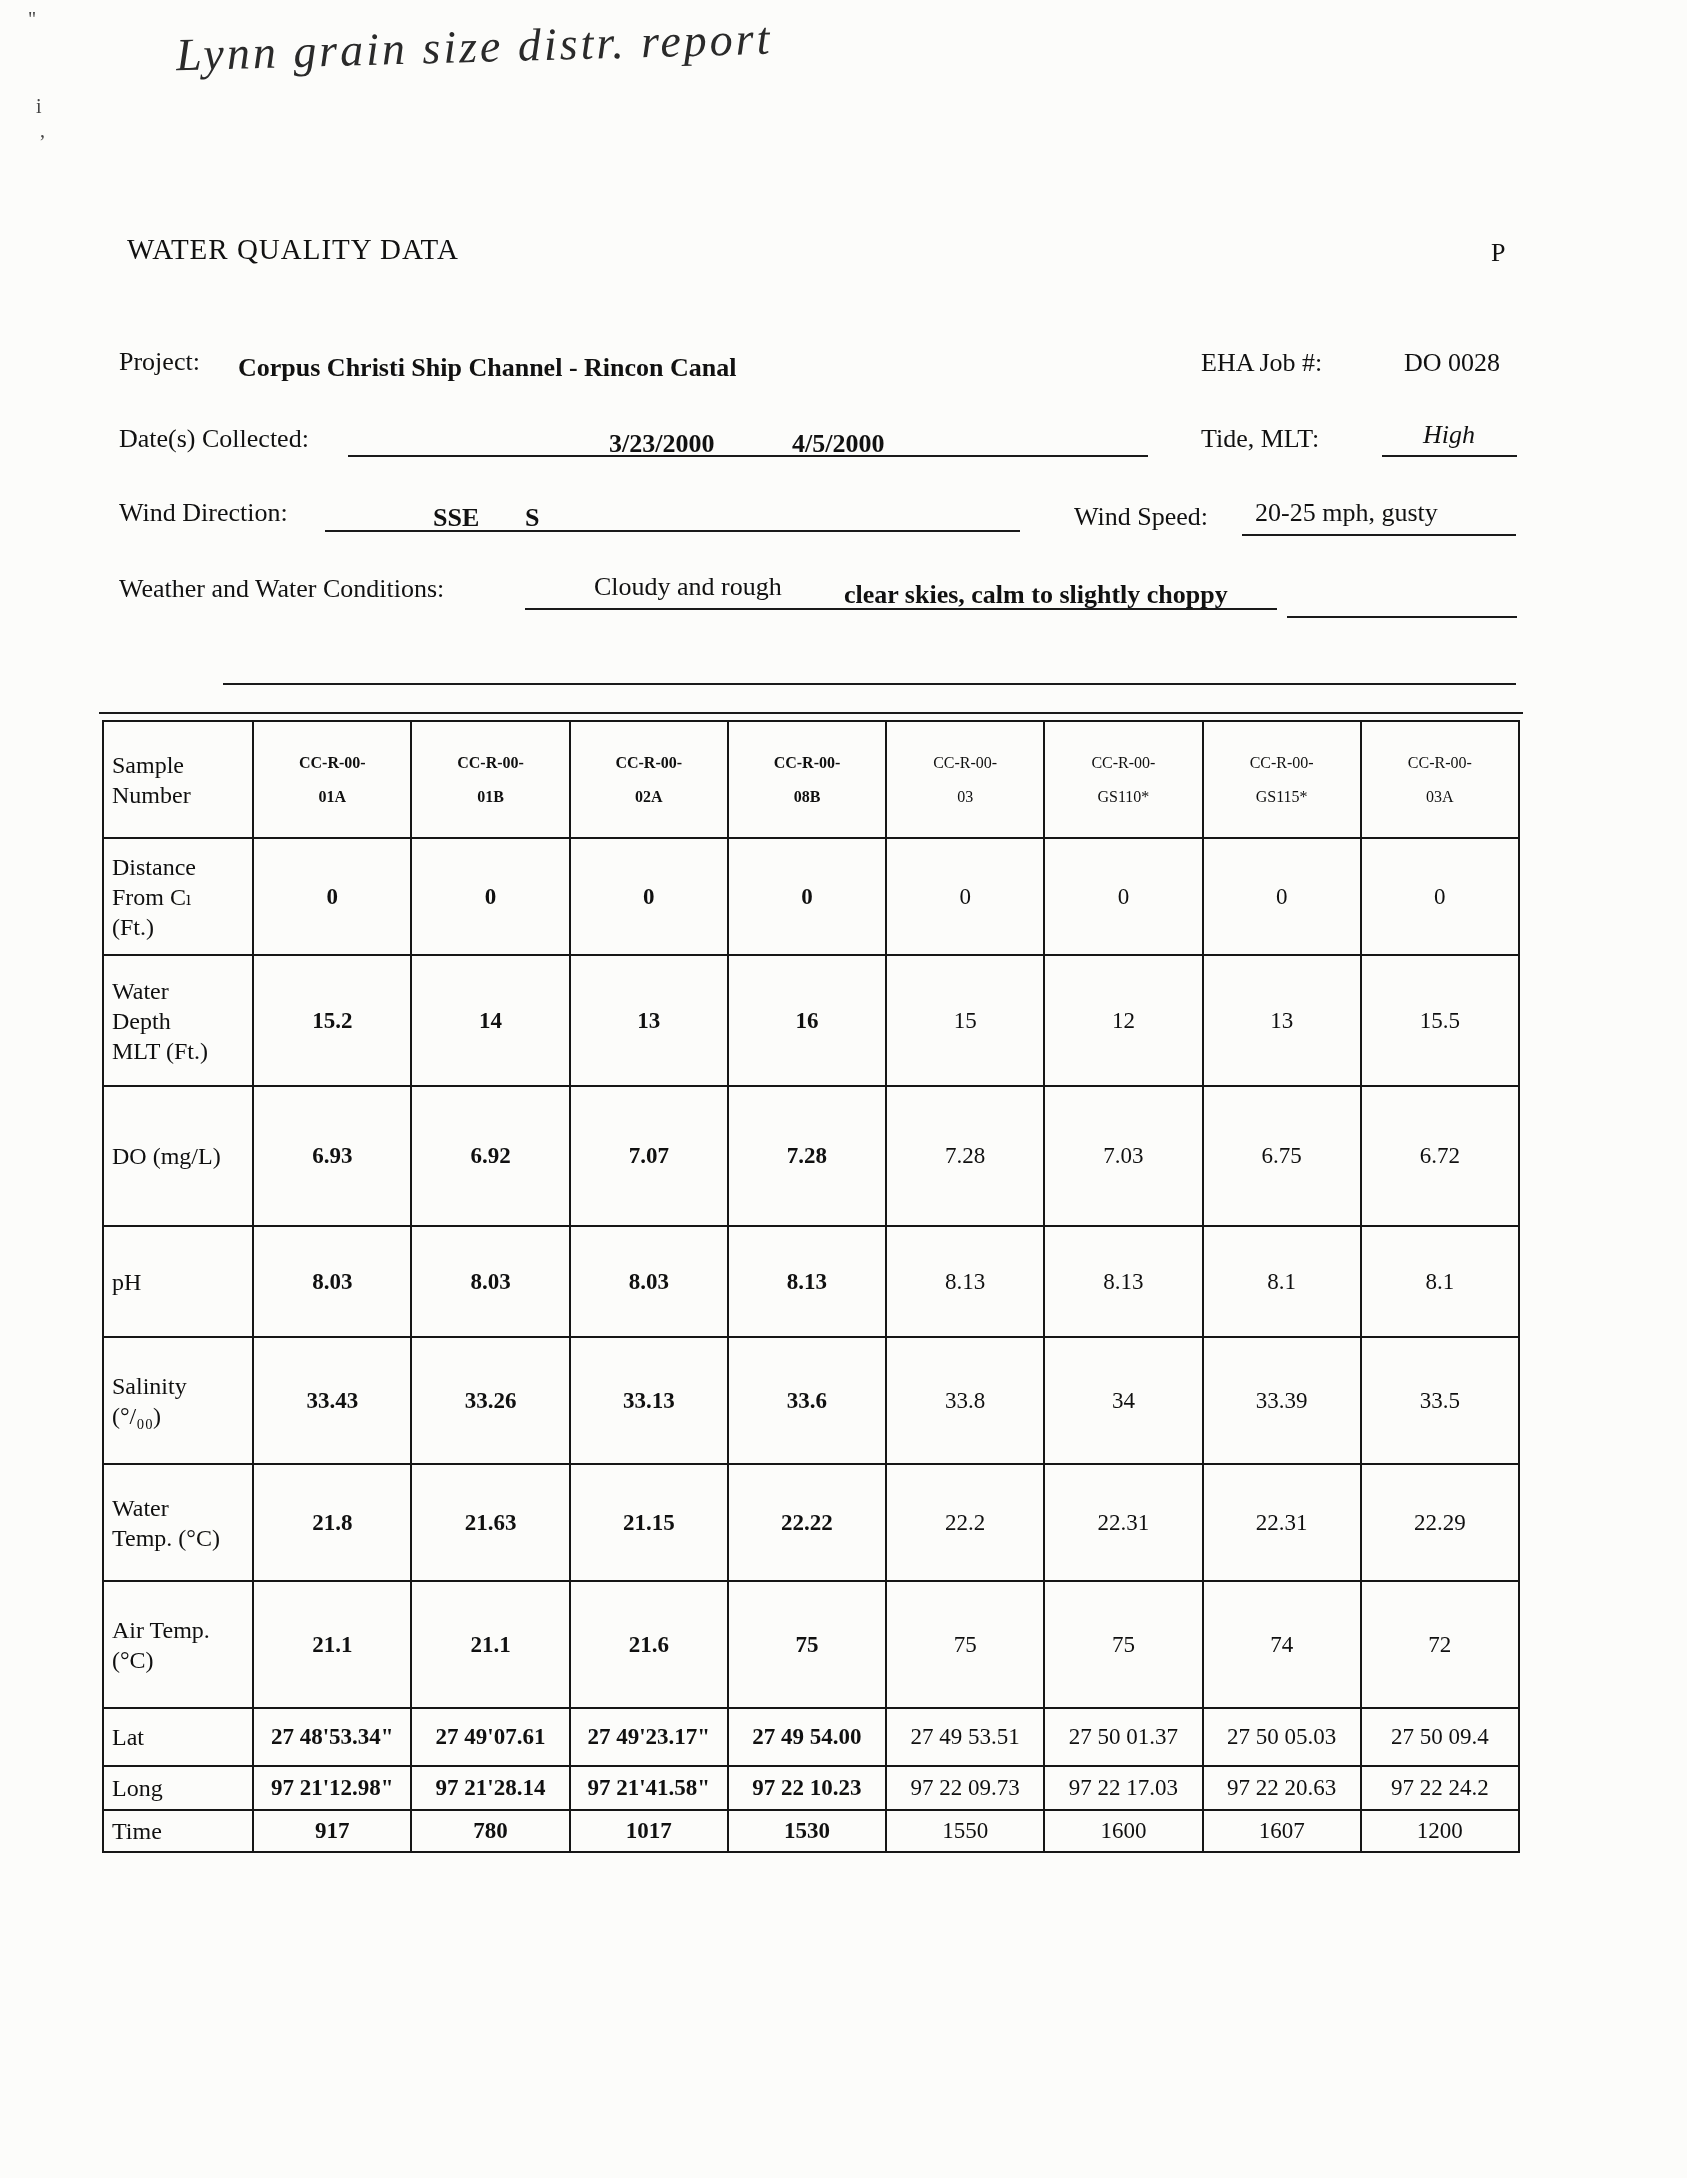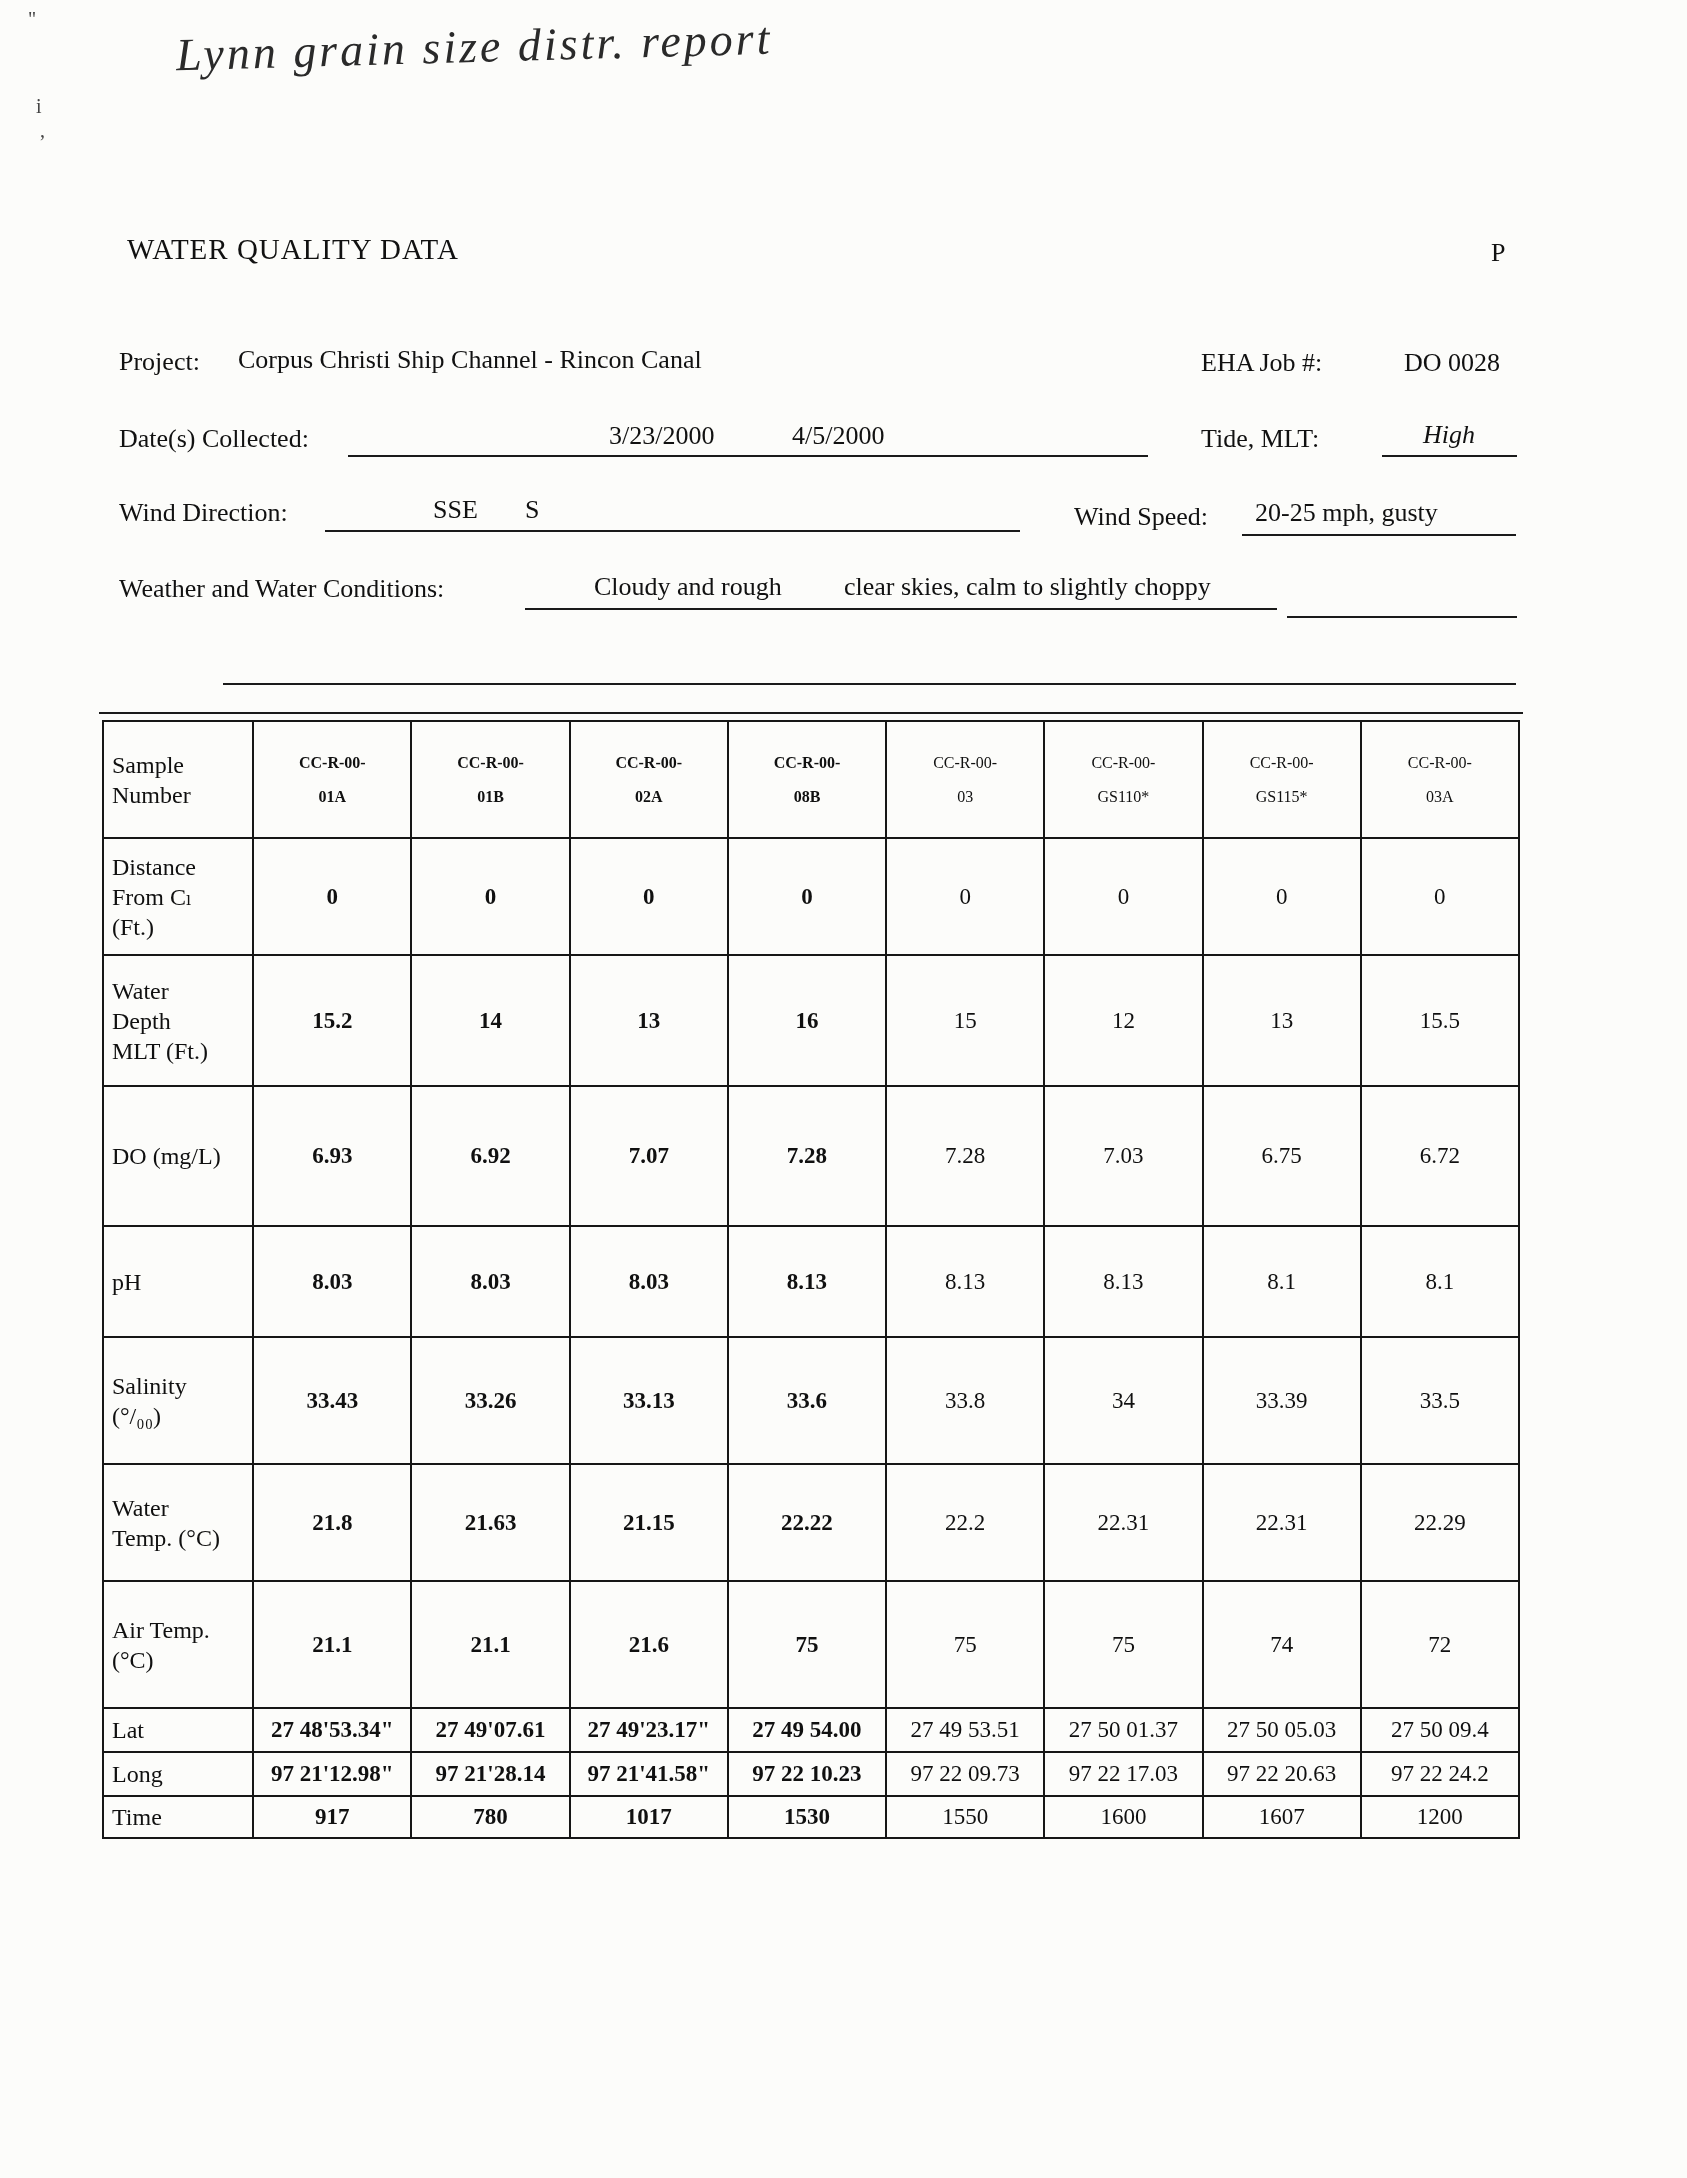--- a/index.html
+++ b/index.html
@@ -6,21 +6,21 @@
   #page {
     position:relative; width:1687px; height:2178px; margin:0 auto;
     background:#fcfcfa; color:#111;
     font-family:"Liberation Serif","DejaVu Serif",serif;
     overflow:hidden;
   }
   .abs { position:absolute; }
   .rule { position:absolute; height:0; border-top:2px solid #1a1a1a; }
   .lbl { font-size:26px; }
   .val { font-size:26px; }
-  .bold { font-weight:normal; }
+  .bold { font-weight:bold;margin-top:8px; }
   .ital { font-style:italic; }
 
   #handwriting {
     font-size:46px; font-style:italic; letter-spacing:3px; color:#2a2a2a;
     transform:rotate(-1.6deg); white-space:nowrap;
   }
   #title { font-size:29px; letter-spacing:1px; }
   #page-letter { font-size:26px; }
 
   .artifact { color:#444; font-size:20px; }
@@ -212,21 +212,21 @@
 (°C)</td>
       <td class="b">21.1</td>
       <td class="b">21.1</td>
       <td class="b">21.6</td>
       <td class="b">75</td>
       <td>75</td>
       <td>75</td>
       <td>74</td>
       <td>72</td>
     </tr>
-    <tr class="small" style="height:44px;">
+    <tr class="small" style="height:58px;">
       <td class="lab">Lat</td>
       <td class="b">27 48'53.34"</td>
       <td class="b">27 49'07.61</td>
       <td class="b">27 49'23.17"</td>
       <td class="b">27 49 54.00</td>
       <td>27 49 53.51</td>
       <td>27 50 01.37</td>
       <td>27 50 05.03</td>
       <td>27 50 09.4</td>
     </tr>

